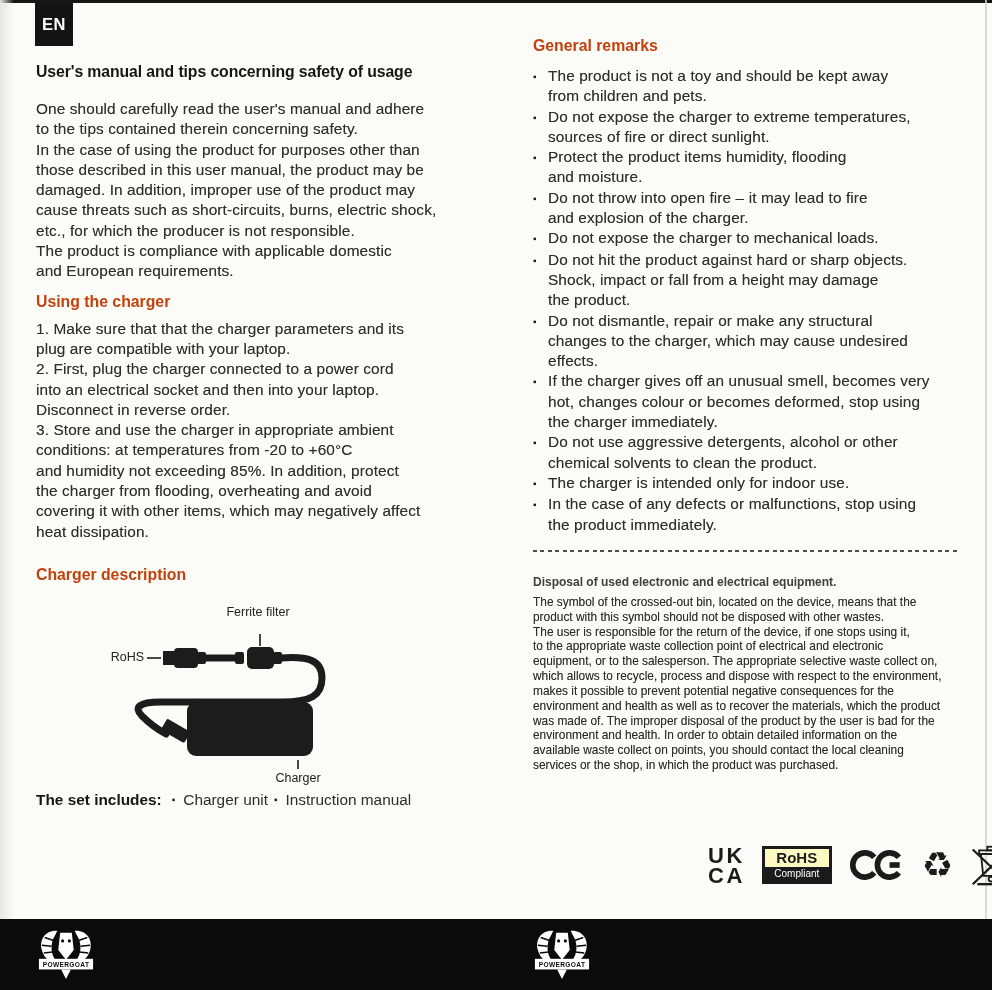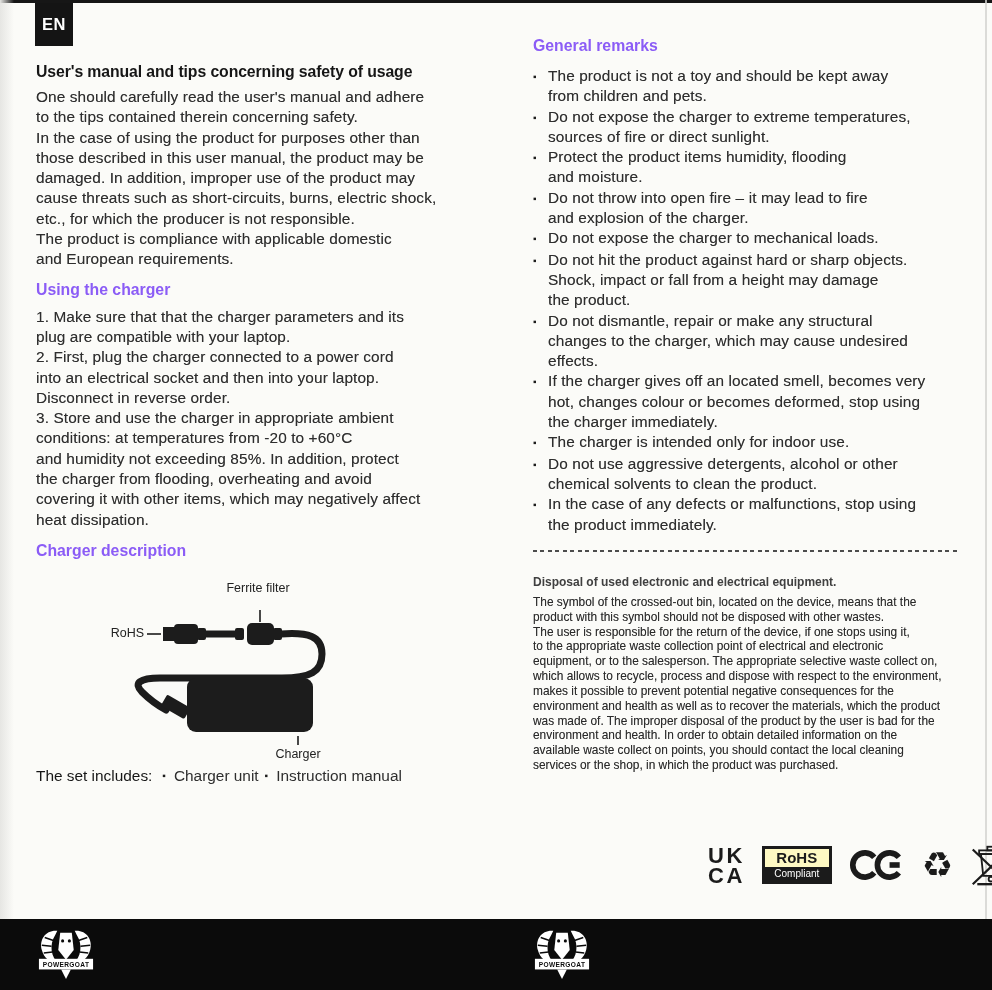--- a/index.html
+++ b/index.html
@@ -13,34 +13,34 @@
   .edge-left{position:absolute;left:0;top:0;width:14px;height:920px;
     background:linear-gradient(90deg,#e6e6e3,rgba(230,230,227,0));}
   .edge-right{position:absolute;left:985px;top:0;width:2px;height:919px;background:#d3d3d0;opacity:.8;}
   .en-badge{
     position:absolute;left:35px;top:3px;width:38px;height:43px;background:#141414;color:#ffffff;
     display:flex;align-items:center;justify-content:center;font-weight:700;font-size:16.5px;letter-spacing:.5px;
   }
   h1,h2,h3,p{margin:0;}
   .col-left{position:absolute;left:36px;top:63px;width:438px;}
   .col-right{position:absolute;left:533px;top:37px;width:432px;}
-  h1{font-size:15.8px;font-weight:700;color:#161616;margin-bottom:6px;letter-spacing:-.1px;}
-  h2{font-size:15.8px;font-weight:700;color:#8b5cf6;}
+  h1{font-size:15.8px;font-weight:700;color:#161616;margin-bottom:18px;letter-spacing:-.1px;}
+  h2{font-size:15.8px;font-weight:700;color:#c2410c;}
   .body-text,.step,.bt{font-size:15.4px;line-height:20.3px;white-space:pre-line;letter-spacing:.1px;
     text-shadow:0 0 .4px rgba(40,40,40,.45);}
   .mt-using{margin-top:11px;margin-bottom:8px;}
-  .mt-desc{margin-top:12px;}
+  .mt-desc{margin-top:24px;}
   .diagram{position:relative;width:440px;height:198px;margin-top:6px;}
   .diagram svg{position:absolute;left:0;top:0;}
   .lbl{position:absolute;font-size:12.5px;color:#222;white-space:nowrap;}
   .lbl-ferrite{left:222px;top:15px;transform:translateX(-50%);}
   .lbl-plug{left:58px;top:60px;width:50px;text-align:right;}
   .lbl-charger{left:262px;top:181px;transform:translateX(-50%);}
   .set-line{margin-top:2px;font-size:15.4px;line-height:20px;}
-  .set-label{font-weight:400;color:#161616;}
+  .set-label{font-weight:700;color:#161616;}
   .set-items{margin-left:4px;}
   .set-item{margin-left:6px;}
   .set-item::before{content:"▪";font-size:10px;margin-right:8px;position:relative;top:-2px;color:#1d1d1d;}
   .col-right h2{margin-bottom:11px;}
   .bullet{display:flex;}
   .bullet::before{content:"▪";flex:none;width:15px;font-size:10px;line-height:20.3px;padding-top:1px;color:#1d1d1d;}
   .bt{flex:1;}
   .dash-sep{margin-top:15px;width:427px;height:2px;
     background:repeating-linear-gradient(90deg,#4c4c4c 0 4px,rgba(0,0,0,0) 4px 7.5px);}
   h3{font-size:12px;font-weight:700;color:#404040;margin-top:23px;}
@@ -156,30 +156,30 @@
           <span class="bt">Do not hit the product against hard or sharp objects.
 Shock, impact or fall from a height may damage
 the product.</span>
         </div>
         <div class="bullet">
           <span class="bt">Do not dismantle, repair or make any structural
 changes to the charger, which may cause undesired
 effects.</span>
         </div>
         <div class="bullet">
-          <span class="bt">If the charger gives off an located smell, becomes very
+          <span class="bt">If the charger gives off an unusual smell, becomes very
 hot, changes colour or becomes deformed, stop using
 the charger immediately.</span>
         </div>
         <div class="bullet">
-          <span class="bt">The charger is intended only for indoor use.</span>
-        </div>
-        <div class="bullet">
           <span class="bt">Do not use aggressive detergents, alcohol or other
 chemical solvents to clean the product.</span>
+        </div>
+        <div class="bullet">
+          <span class="bt">The charger is intended only for indoor use.</span>
         </div>
         <div class="bullet">
           <span class="bt">In the case of any defects or malfunctions, stop using
 the product immediately.</span>
         </div>
       </div>
     <div class="dash-sep"></div>
     <h3>Disposal of used electronic and electrical equipment.</h3>
     <p class="small-text">The symbol of the crossed-out bin, located on the device, means that the
 product with this symbol should not be disposed with other wastes.

